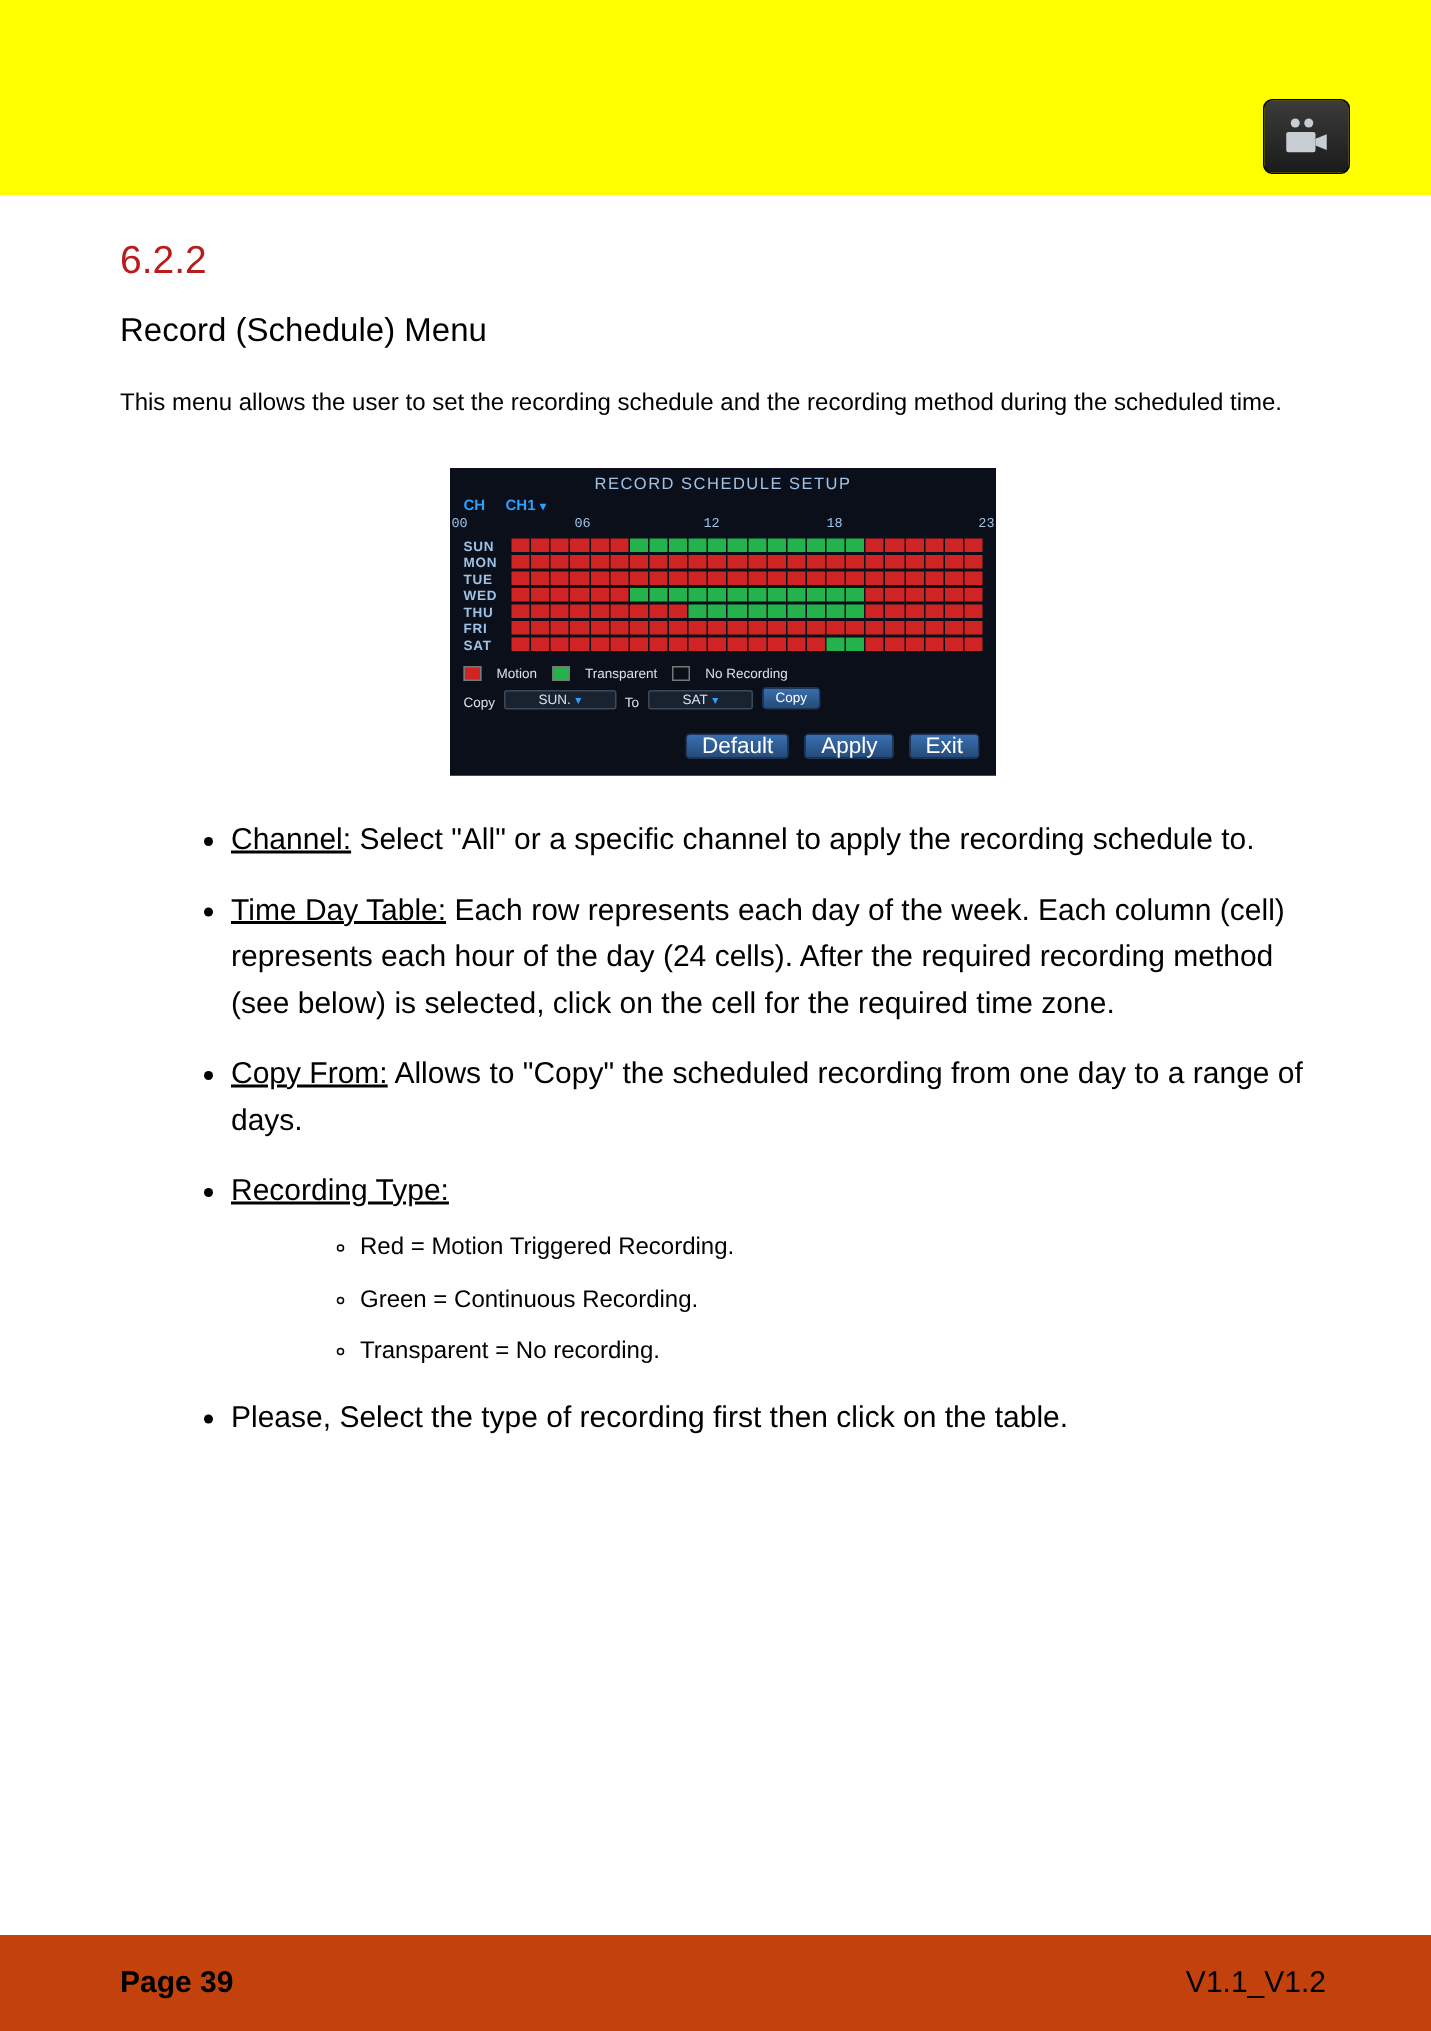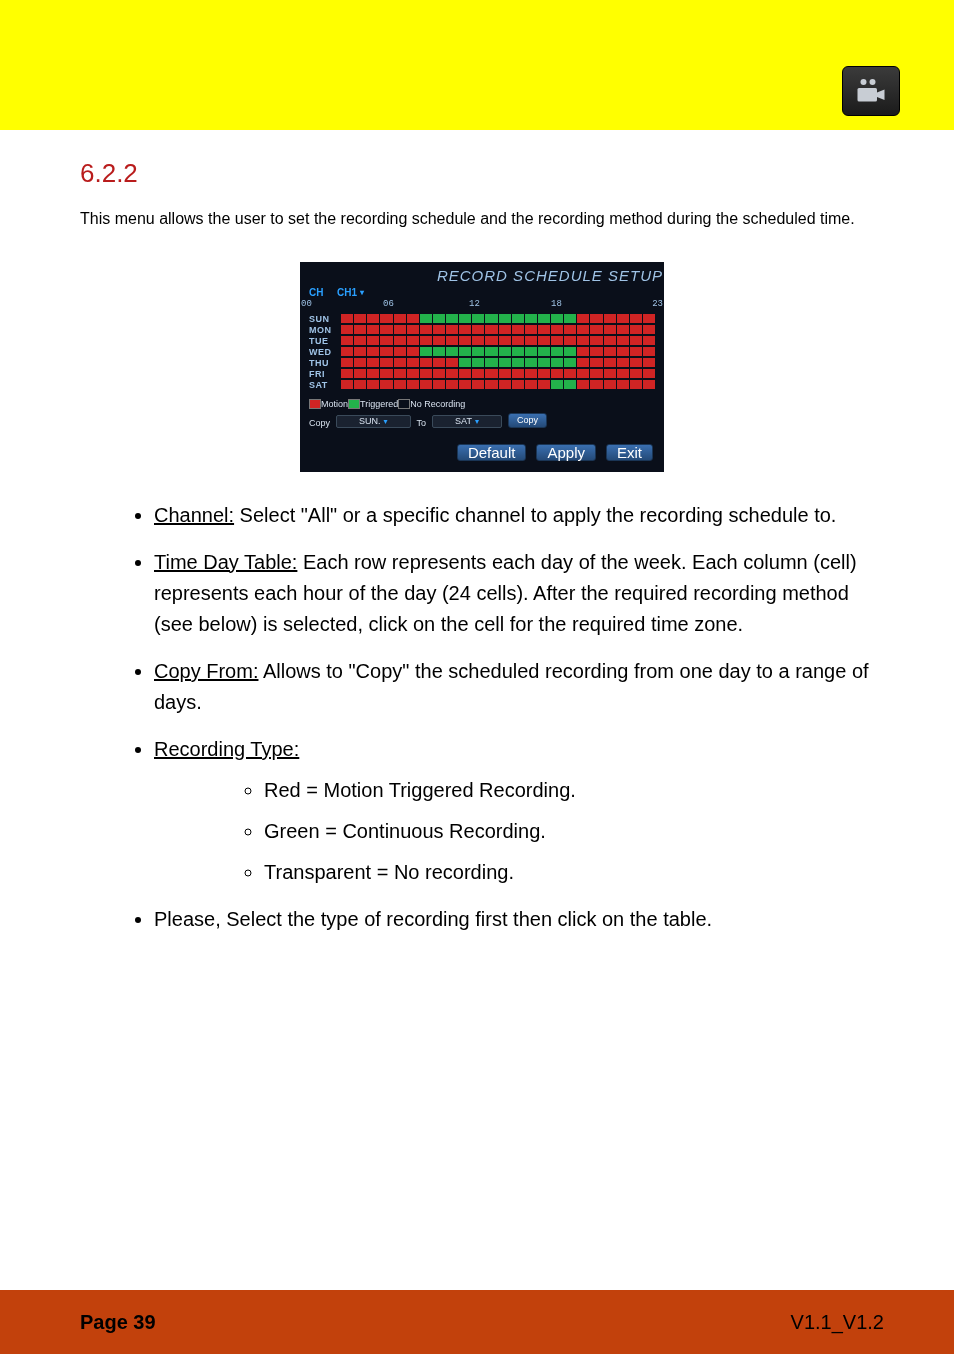--- a/index.html
+++ b/index.html
@@ -21,58 +21,58 @@
 
   
   .shot-wrap { display: flex; justify-content: center; margin: 0 0 28px 0; }
   .shot {
     width: 364px; background: #0a0f1a; color: #d8e2ef;
     font-family: "Arial Narrow", Arial, sans-serif;
     font-size: 10px; border: 1px solid #0a0f1a;
     position: relative; padding: 0;
   }
   .shot-title {
-    text-align: right; font-size: 15px; letter-spacing: 1px;
-    color: #9fc3e6; padding: 4px 0 2px 0; font-style: italic;
+    text-align: center; font-size: 11px; letter-spacing: 1px;
+    color: #9fc3e6; padding: 4px 0 2px 0;
   }
   .shot-row { display: flex; align-items: center; padding: 1px 8px; gap: 6px; }
   .ch-label { color: #2aa0ff; font-weight: bold; font-size: 10px; width: 22px; }
   .ch-select {
     background: transparent; color: #2aa0ff; font-weight: bold; display: inline-flex; align-items: center; gap: 3px;
   }
   .chevron { color: #2aa0ff; font-size: 8px; }
   .hours-row { padding: 0 8px 0 42px; display: flex; color: #9fc3e6; font-size: 9px; position: relative; height: 12px; }
   .hours-row span { position: absolute; font-family: Liberation Mono, monospace; }
   .grid { padding: 2px 8px 4px 8px; }
   .grow { display: flex; align-items: center; gap: 4px; margin: 1px 0; }
   .daylbl { width: 28px; color: #9fc3e6; font-size: 9px; font-weight: bold; letter-spacing: .5px; }
   .cells { display: flex; gap: 1px; flex: 1; }
   .c { height: 9px; flex: 1; background: #c22; }
   .g { background: #23b24b; }
   .r { background: #d02424; }
-  .legend { display: flex; align-items: center; padding: 4px 22px 2px 8px; color: #d8e2ef; font-size: 9px; }
+  .legend { display: flex; align-items: center; gap: 10px; padding: 4px 22px 2px 8px; color: #d8e2ef; font-size: 9px; }
   .sw { width: 12px; height: 10px; display: inline-block; border: 1px solid #777; }
   .sw.red { background: #d02424; }
   .sw.grn { background: #23b24b; }
   .sw.none { background: #0a0f1a; }
   .copy-row { display: flex; align-items: flex-end; gap: 6px; padding: 2px 8px 8px 8px; color: #d8e2ef; font-size: 9px; }
   .mini-sel { background: #1a2230; color: #d8e2ef; border: 1px solid #3a4a5a; padding: 0 22px; height: 13px; display: inline-flex; align-items: center; gap: 3px; border-radius: 2px; }
   .mini-btn {
     background: linear-gradient(#3a6fb0,#244a78); color: #fff; border: 1px solid #1a3555;
     padding: 0 8px; height: 15px; display: inline-flex; align-items: center; border-radius: 3px; font-size: 9px;
   }
   .shot-bot { display: flex; justify-content: flex-end; gap: 10px; padding: 8px 10px 10px 8px; background: #0a0f1a; }
   .shot-bot .mini-btn { height: 17px; padding: 0 10px; font-size: 15px; }
 
   
   ul.top { list-style: disc; padding-left: 74px; margin-top: 8px; }
   ul.top > li { font-size: 20px; color: #000; line-height: 1.55; margin-bottom: 16px; padding-right: 4px; }
   ul.top > li .lead { text-decoration: underline; }
   ul.sub { list-style: circle; padding-left: 86px; margin-top: 10px; }
-  ul.sub > li { font-size: 20px; color: #000; line-height: 1.55; margin-bottom: 10px; margin-left: 24px; }
+  ul.sub > li { font-size: 16px; color: #000; line-height: 1.55; margin-bottom: 10px; }
 
   .footer-bar {
     position: absolute; left: 0; bottom: 0; width: 100%; height: 64px;
     background: #c2410c; display: flex; align-items: center; justify-content: space-between;
     padding: 0 70px 0 80px;
   }
   .footer-bar .left { font-weight: bold; font-size: 20px; color: #000; }
   .footer-bar .right { font-size: 20px; color: #000; }
 </style>
 </head>
@@ -85,20 +85,21 @@
         <circle cx="14" cy="8" r="4" fill="#c8cdd4"></circle>
         <circle cx="26" cy="8" r="4" fill="#c8cdd4"></circle>
         <rect x="6" y="16" width="26" height="18" rx="2" fill="#c8cdd4"></rect>
         <path d="M32 22 L42 18 L42 32 L32 28 Z" fill="#c8cdd4"></path>
       </svg>
     </div>
   </div>
 
   <div class="body-wrap">
     <div class="section-num">6.2.2</div>
+    <div class="section-title">Record (Schedule) Menu</div>
     <div class="intro">This menu allows the user to set the recording schedule and the recording method during the scheduled time.</div>
 
     <div class="shot-wrap">
       <div class="shot">
         <div class="shot-title">RECORD  SCHEDULE  SETUP</div>
         <div class="shot-row">
           <span class="ch-label">CH</span>
           <span class="ch-select">
             <span>CH1</span>
             <span class="chevron">▾</span>
@@ -313,21 +314,21 @@
                 <div class="c r"></div>
                 <div class="c r"></div>
                 <div class="c r"></div>
               </div>
             </div>
           </div>
         <div class="legend">
           <span class="sw red"></span>
           <span>Motion</span>
           <span class="sw grn"></span>
-          <span>Triggered</span>
+          <span>Transparent</span>
           <span class="sw none"></span>
           <span>No  Recording</span>
         </div>
         <div class="copy-row">
           <span>Copy</span>
           <span class="mini-sel">
             <span>SUN.</span>
             <span class="chevron">▾</span>
           </span>
           <span>To</span>

